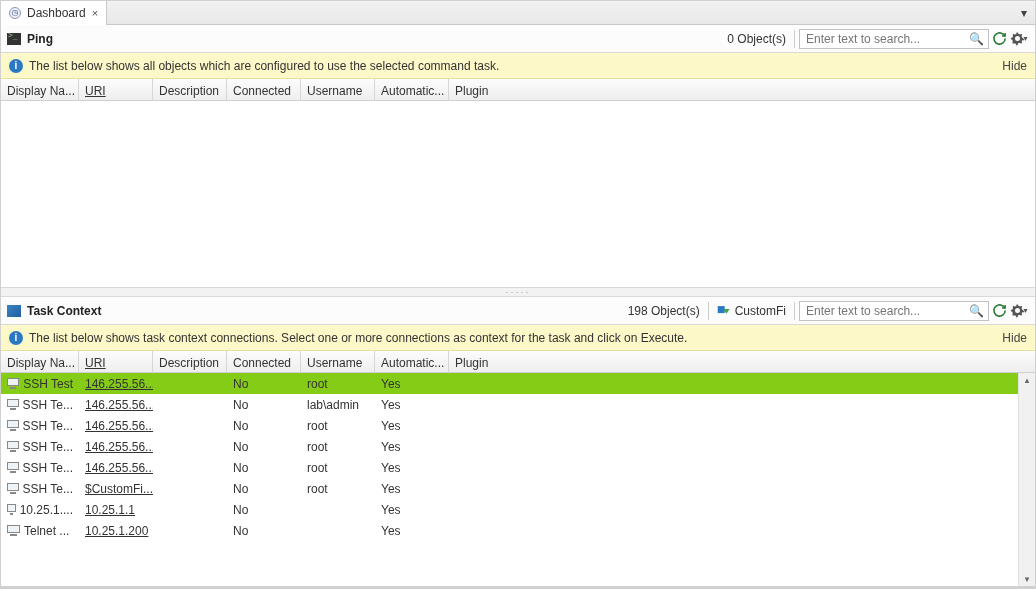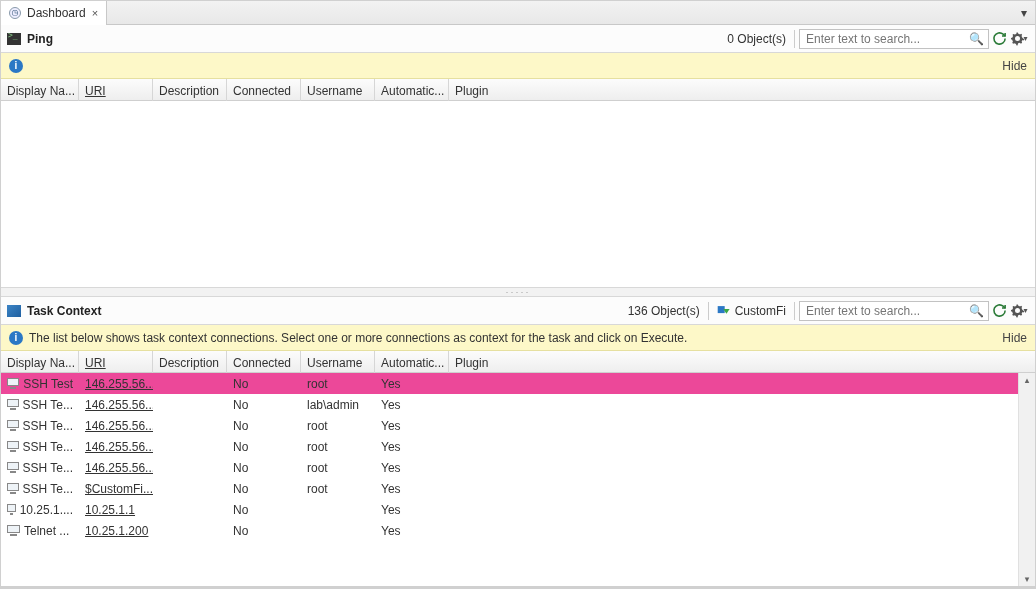--- a/index.html
+++ b/index.html
@@ -49,21 +49,21 @@
   .c-user { width: 74px; }
   .c-auto { width: 74px; }
   .c-plugin { flex: 1; border-right: none; }
 
   
   .gridbody { background: #fff; flex: 1; overflow: hidden; position: relative; }
   .gridbody.short { height: 186px; flex: none; }
 
   .row { display: flex; height: 21px; align-items: center; font-size: 12px; color: #333; }
   .row:nth-child(odd) { background: #fff; }
-  .row.selected { background: #ec4899; text-align: right; }
+  .row.selected { background: #84cc16; text-align: right; }
   .cell { padding: 0 6px; overflow: hidden; white-space: nowrap; text-overflow: ellipsis; display: flex; align-items: center; gap: 4px; }
 
   .monitor-icon { width: 13px; height: 11px; display: inline-block; position: relative; }
   .monitor-icon::before { content: ""; position: absolute; inset: 0 0 3px 0; border: 1px solid #888; background: #eef3f7; }
   .monitor-icon::after { content: ""; position: absolute; bottom: 0; left: 3px; right: 3px; height: 2px; background: #888; }
 
   .splitter { height: 10px; background: #f2f2f2; display: flex; align-items: center; justify-content: center; color: #999; letter-spacing: 2px; font-size: 9px; border-top: 1px solid #d8d8d8; border-bottom: 1px solid #d8d8d8; }
 
   .scroll-area { position: absolute; right: 0; top: 0; bottom: 0; width: 17px; background: #f1f1f1; border-left: 1px solid #e0e0e0; display: flex; flex-direction: column; align-items: center; justify-content: space-between; color: #666; }
   .scroll-arrow { font-size: 9px; padding: 2px 0; cursor: pointer; }
@@ -110,20 +110,21 @@
         <svg width="15" height="15" viewBox="0 0 24 24" fill="#555">
             <path d="M12 8a4 4 0 1 0 0 8 4 4 0 0 0 0-8zm9 4l2 1-1 2-2-.5a8 8 0 0 1-1.4 2.4l.8 2-2 1.3-1.6-1.4a8 8 0 0 1-2.8.9L12 23l-2-.3-.3-2.2a8 8 0 0 1-2.7-1.1l-2 1-1.4-1.6 1.1-1.9A8 8 0 0 1 3.6 14L1.5 13l.2-2 2.2-.5a8 8 0 0 1 1-2.6L4 6l1.6-1.4 1.9 1.1A8 8 0 0 1 10 4.6L10.5 2.5l2-.2.8 2.1a8 8 0 0 1 2.7 1l1.9-1L19.4 6l-1 1.9a8 8 0 0 1 1.1 2.6L21 12z"></path>
           </svg>
         <span style="font-size:8px;margin-left:-2px;">▾</span>
       </span>
     </div>
   </div>
 
   <div class="info-strip">
     <span class="info-i">i</span>
+    <span>The list below shows all objects which are configured to use the selected command task.</span>
     <span class="hide">Hide</span>
   </div>
 
   <div class="colrow">
     <div class="colcell c-display">Display Na...</div>
     <div class="colcell c-uri">URI</div>
     <div class="colcell c-desc">Description</div>
     <div class="colcell c-conn">Connected</div>
     <div class="colcell c-user">Username</div>
     <div class="colcell c-auto">Automatic...</div>
@@ -131,21 +132,21 @@
   </div>
 
   <div class="gridbody short"></div>
 
   <div class="splitter">·····</div>
 
   <div class="pane-header">
     <span class="sq-icon win"></span>
     <span class="pane-title">Task Context</span>
     <div class="right">
-      <span class="object-count">136 Object(s)</span>
+      <span class="object-count">198 Object(s)</span>
       <div class="vsep"></div>
       <span class="exec-btn">
         <svg class="exec-icon" width="14" height="14" viewBox="0 0 20 20">
             <rect x="1" y="3" width="10" height="10" fill="#2b78c5"></rect>
             <path d="M9 7 L18 7 L13.5 14 Z" fill="#3aa746"></path>
           </svg>
         <span>CustomFi</span>
       </span>
       <div class="vsep"></div>
       <div class="searchbox">

